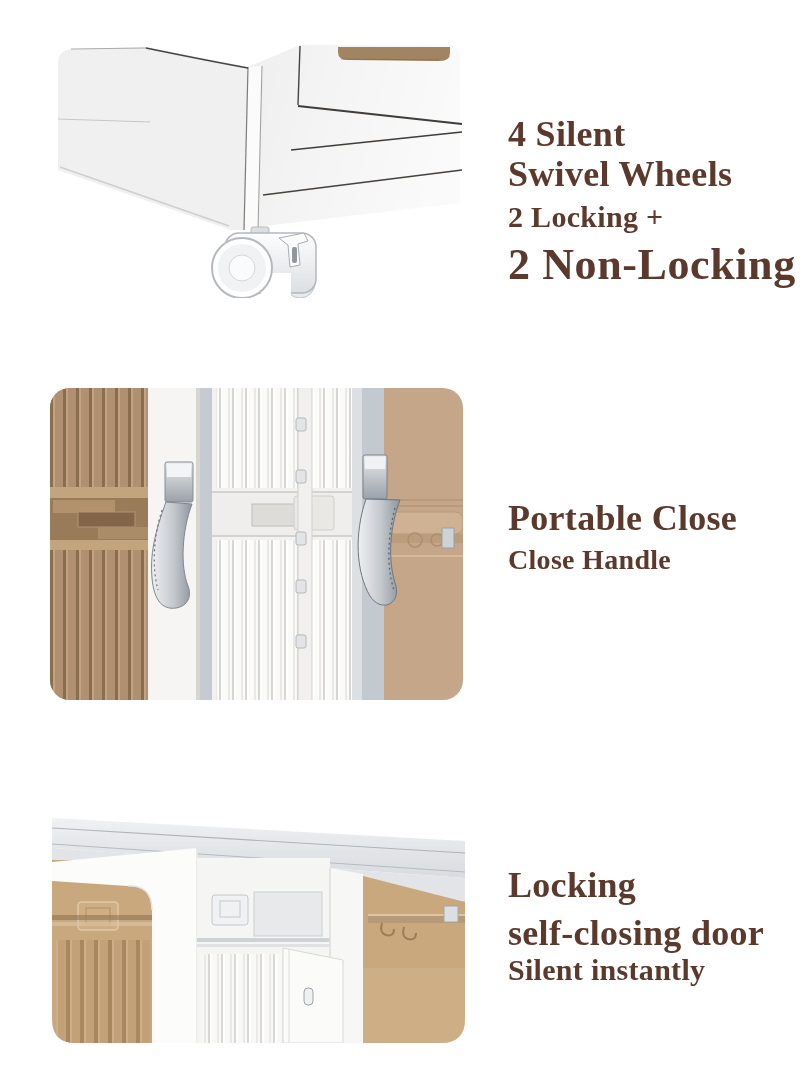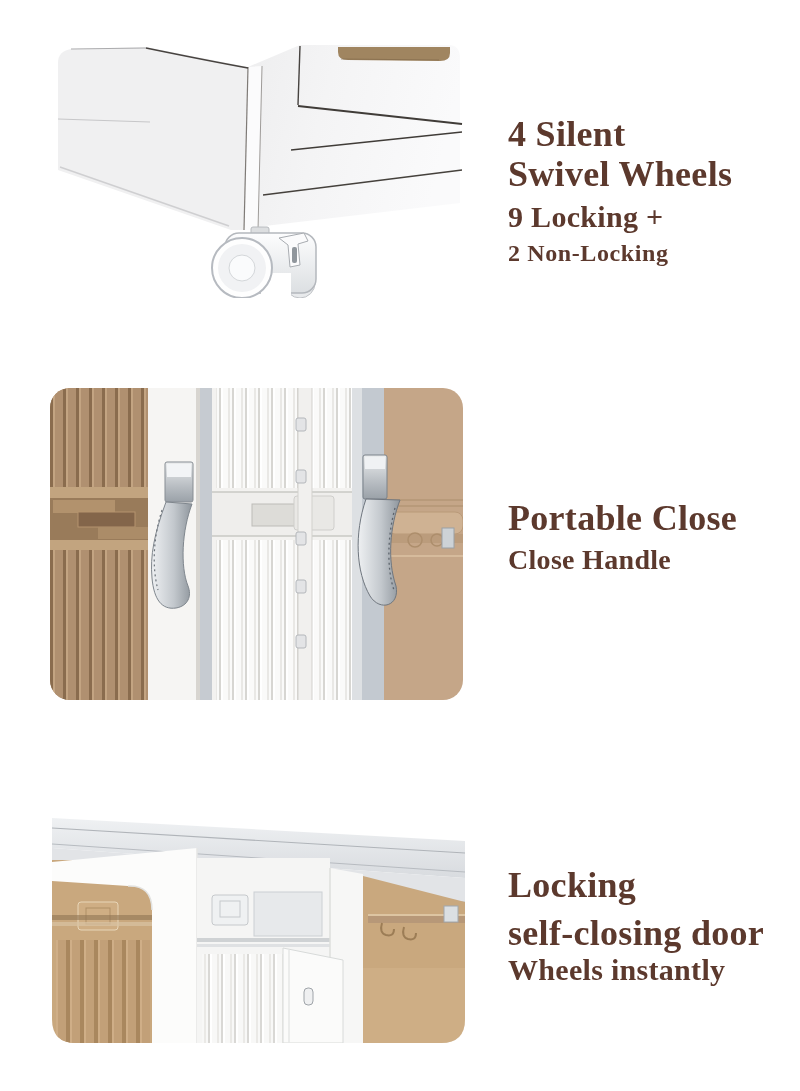--- a/index.html
+++ b/index.html
@@ -3,21 +3,21 @@
 <meta charset="utf-8">
 <style>
   html,body{margin:0;padding:0;background:#ffffff;}
   .page{position:relative;width:800px;height:1091px;background:#ffffff;overflow:hidden;
         font-family:"Liberation Serif","DejaVu Serif",serif;padding-left:33px;}
   .photo{position:absolute;}
   .photo svg{display:block;}
   .txt{position:absolute;left:508px;line-height:1.15;font-weight:700;color:var(--ink,#5c392d);
        white-space:nowrap;letter-spacing:0.3px;}
   .fs36{font-size:36px;}
-  .fs33{font-size:24px;letter-spacing:0.6px;}
+  .fs33{font-size:44px;letter-spacing:0.6px;}
   .fs30{font-size:30px;}
   .fs29{font-size:28px;}
 </style>
 </head>
 <body>
 
 <div class="page">
 
   <div>
     <figure class="photo" style="left:55px;top:45px;margin:0;">
@@ -61,21 +61,21 @@
         <circle cx="187" cy="223" r="30" fill="#fefefe" stroke="#b6bac0" stroke-width="2"></circle>
         <circle cx="187" cy="223" r="24" fill="#f1f2f4"></circle>
         <circle cx="187" cy="223" r="13" fill="#fafbfc" stroke="#d4d7da"></circle>
 
         <path d="M224 193 L249 188 L253 196 L243 199 L245 220 L235 222 L233 200 Z" fill="#fbfbfc" stroke="#a8acb1"></path>
         <rect x="237" y="202" width="5" height="16" rx="2" fill="#90969c"></rect>
       </svg>
     </figure>
     <div class="txt fs36" style="top:114px;">4 Silent</div>
     <div class="txt fs36" style="top:154px;">Swivel Wheels</div>
-    <div class="txt fs30" style="top:200px;">9 Locking +</div>
+    <div class="txt fs30" style="top:200px;">2 Locking +</div>
     <div class="txt fs33" style="top:240px;">2 Non-Locking</div>
   </div>
 
   <div>
     <figure class="photo" style="left:50px;top:388px;margin:0;">
       <svg width="413" height="312" viewBox="0 0 413 312">
         <defs>
           <clipPath id="s2clip">
               <rect x="0" y="0" width="413" height="312" rx="20"></rect>
             </clipPath>
@@ -237,16 +237,16 @@
           <rect x="316" y="118" width="97" height="7" fill="#b79878"></rect>
           <path d="M330 125 q-3 10 4 12 q8 2 8 -6" stroke="#9c7d56" stroke-width="2" fill="none"></path>
           <path d="M352 129 q-3 10 4 12 q8 2 8 -6" stroke="#9c7d56" stroke-width="2" fill="none"></path>
           <rect x="392" y="108" width="14" height="16" fill="#dbdfe2" stroke="#a2a8ad"></rect>
           <rect x="311" y="170" width="102" height="75" fill="#d7ba93" opacity="0.35"></rect>
         </g>
       </svg>
     </figure>
     <div class="txt fs36" style="top:865px;">Locking</div>
     <div class="txt fs36" style="top:913px;text-align:right;">self-closing door</div>
-    <div class="txt fs30" style="top:953px;">Wheels instantly</div>
+    <div class="txt fs30" style="top:953px;">Silent instantly</div>
   </div>
 
 </div>
 
 </body></html>

